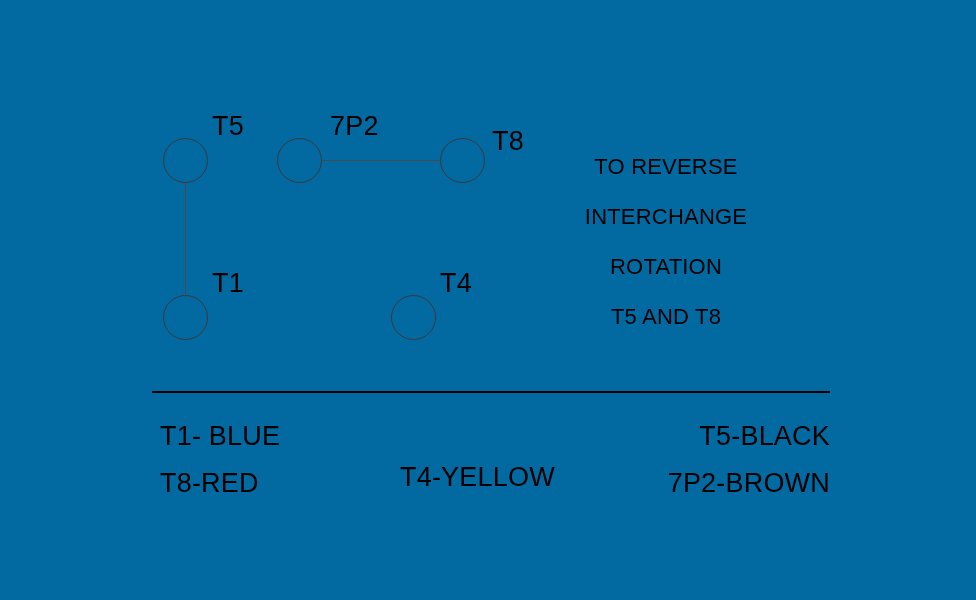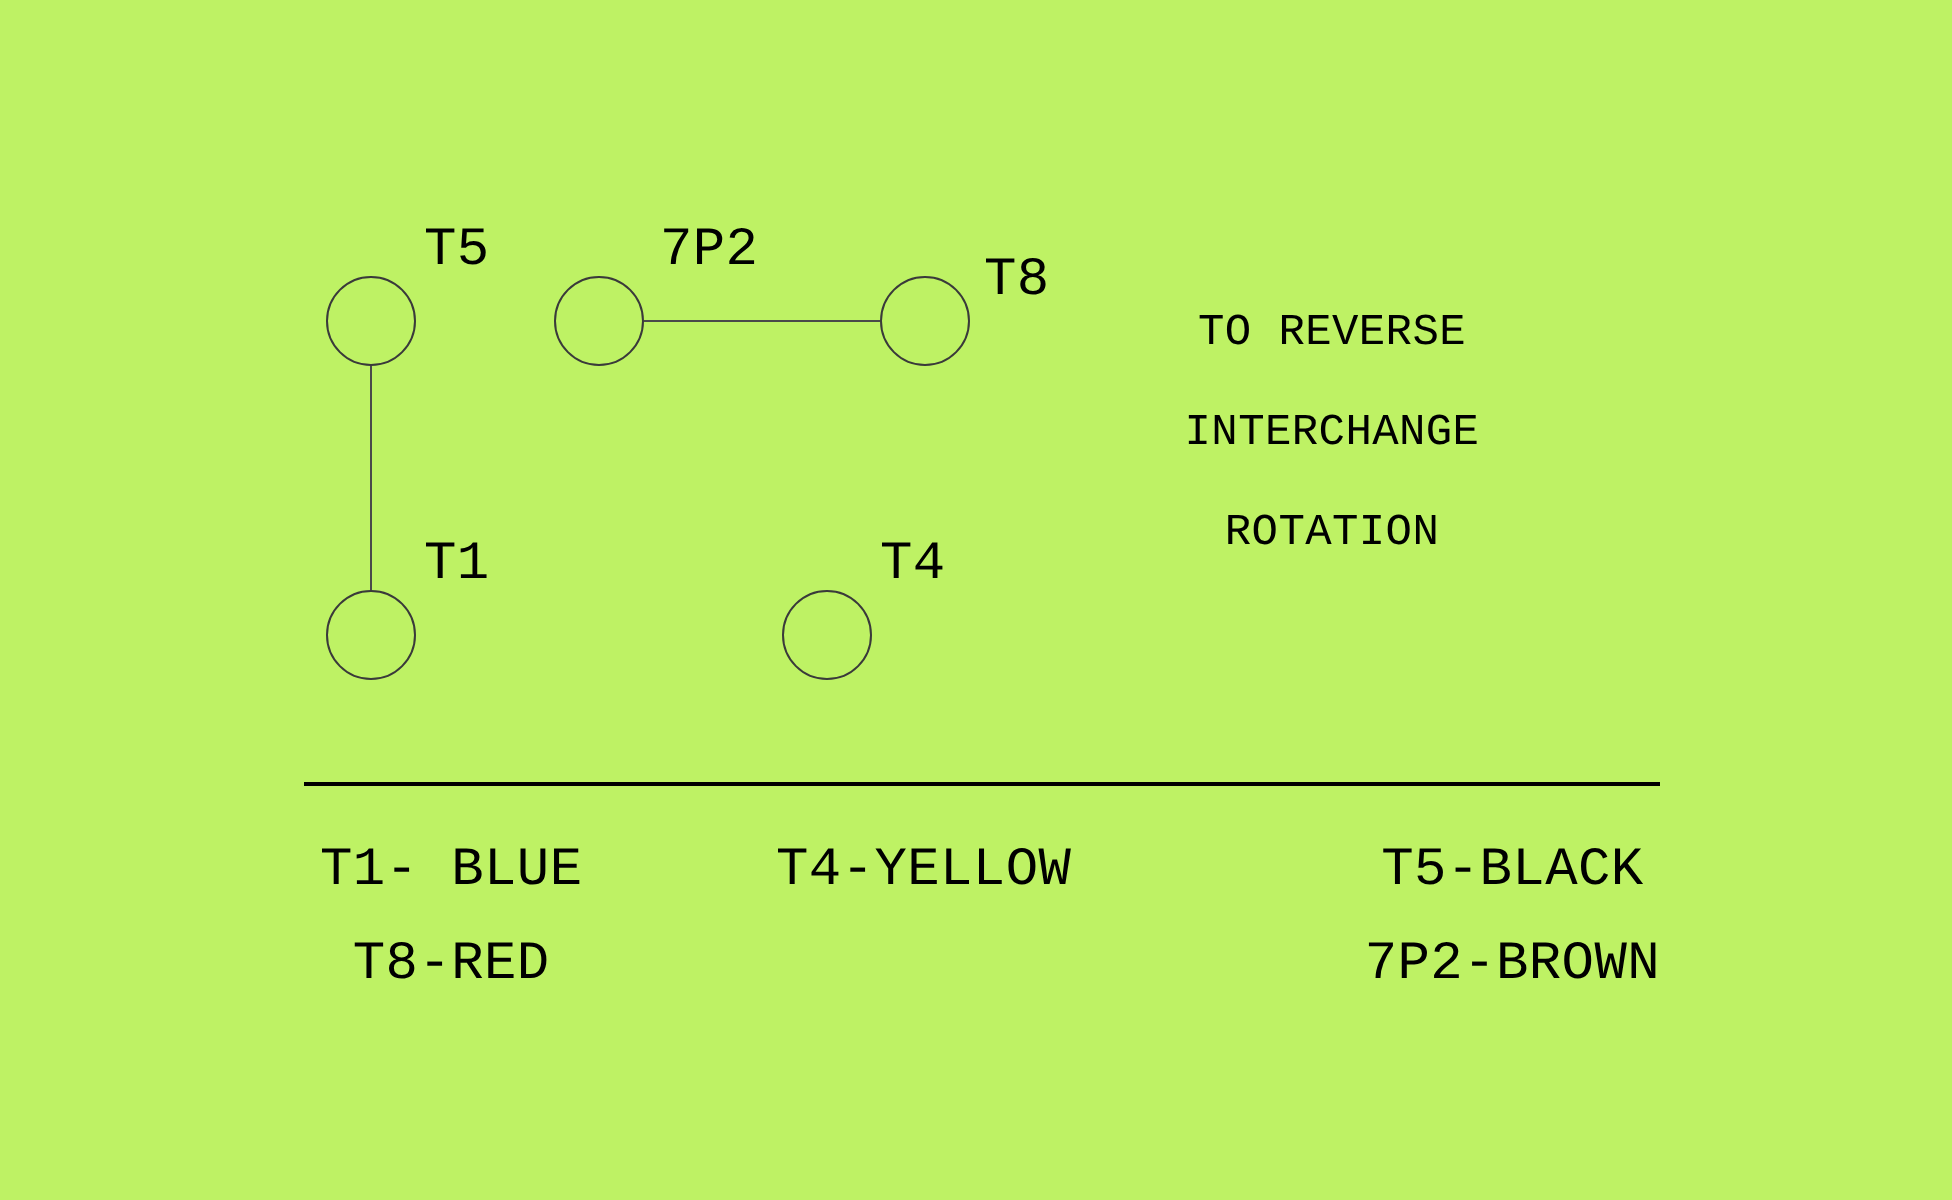--- a/index.html
+++ b/index.html
@@ -4,23 +4,23 @@
 <style>
   html, body {
     margin: 0;
     padding: 0;
     background: #ffffff;
   }
   #canvas {
     position: relative;
     width: 976px;
     height: 600px;
-    background: #bef264;
+    background: #0369a1;
     overflow: hidden;
-    font-family: Liberation Mono, monospace;
+    font-family: Liberation Sans, sans-serif;
     color: #000000;
   }
 
   
   .terminal {
     position: absolute;
     width: 45px;
     height: 45px;
     box-sizing: border-box;
     border: 1px solid #3a3a3a;
@@ -79,24 +79,23 @@
   }
   .legend-col {
     position: absolute;
     top: 0;
   }
   .legend-entry {
     font-size: 27px;
     line-height: 47px;
     white-space: nowrap;
     letter-spacing: 0.2px;
-    text-align: center;
   }
   #legend-col-left  { left: 8px;  text-align: left; }
-  #legend-col-mid   { left: 236px; text-align: left; }
+  #legend-col-mid   { left: 248px; text-align: left; margin-top: 41px; }
   #legend-col-right { right: 0px; text-align: right; }
 </style>
 </head>
 <body>
 
 <div id="canvas">
 
   <div class="wire wire-v" style="left:185px; top:182px; height:113px;"></div>
   <div class="wire wire-h" style="left:322px; top:160px; width:118px;"></div>
 
@@ -112,20 +111,21 @@
   <div class="terminal" style="left:163px; top:295px;"></div>
   <div class="terminal-label" style="left:212px; top:270px;">T1</div>
 
   <div class="terminal" style="left:391px; top:295px;"></div>
   <div class="terminal-label" style="left:440px; top:270px;">T4</div>
 
   <div id="note-block">
     <div class="note-line">TO REVERSE</div>
     <div class="note-line">INTERCHANGE</div>
     <div class="note-line">ROTATION</div>
+    <div class="note-line">T5 AND T8</div>
   </div>
 
   <div id="separator"></div>
 
   <div id="legend">
 
     <div class="legend-col" id="legend-col-left">
       <div class="legend-entry">T1- BLUE</div>
       <div class="legend-entry">T8-RED</div>
     </div>

